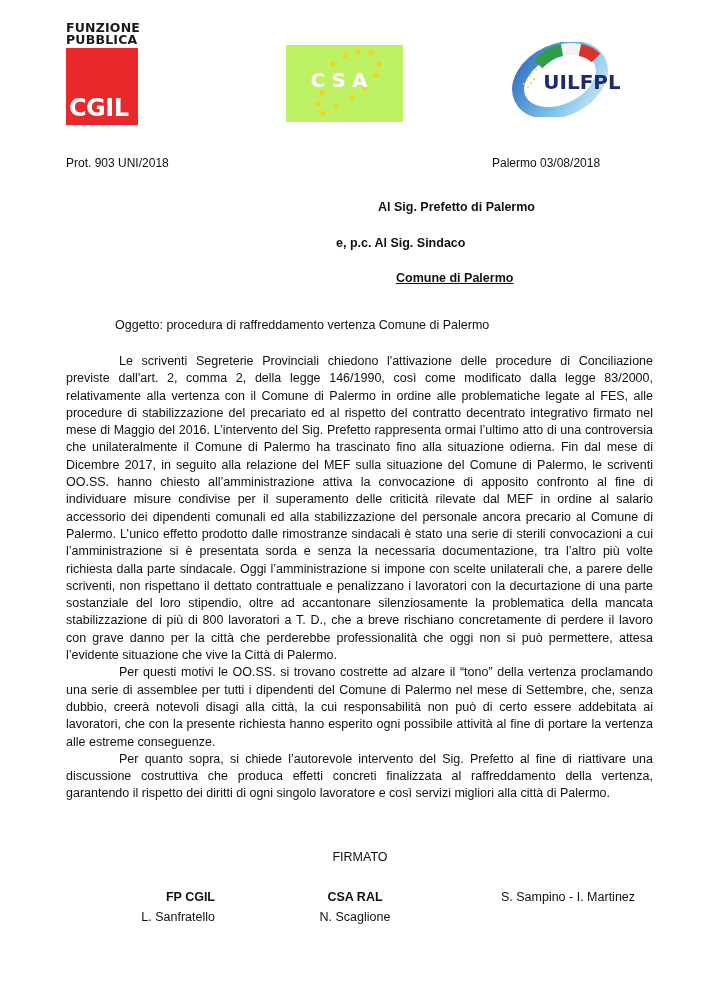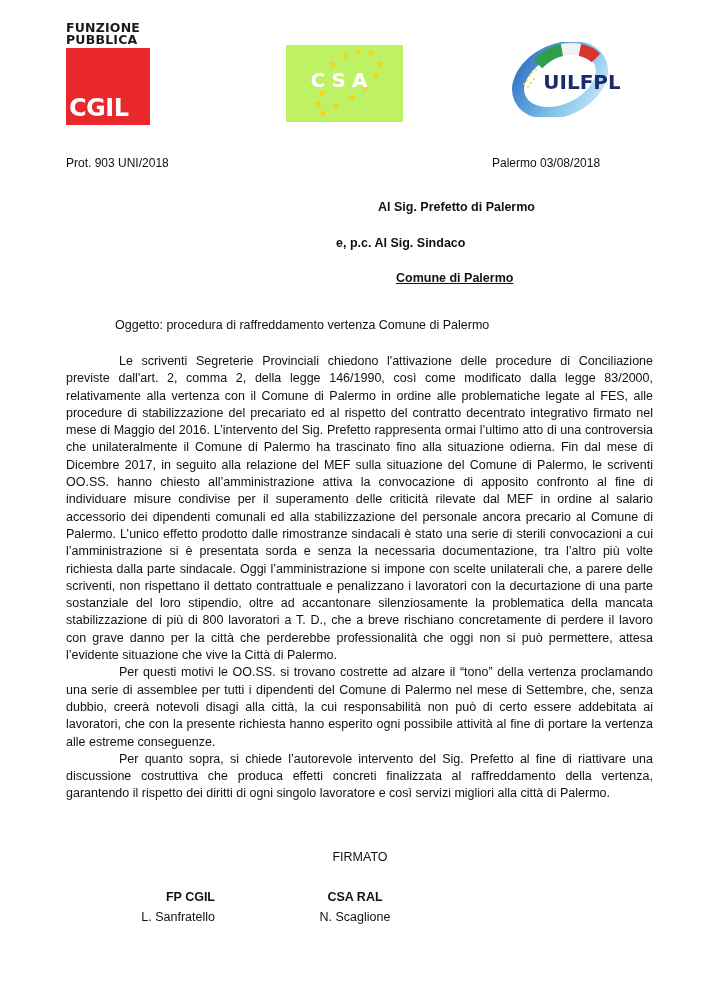--- a/index.html
+++ b/index.html
@@ -3,21 +3,21 @@
 <meta charset="utf-8">
 <style>
   html, body { margin: 0; padding: 0; background: #ffffff; }
   body { width: 720px; height: 1008px; position: relative; overflow: hidden;
          font-family: "Liberation Sans", "DejaVu Sans", sans-serif; color: #111; }
   .abs { position: absolute; }
 
   
   .cgil-wrap { left: 66px; top: 22px; width: 80px; }
   .cgil-top { font-family: "DejaVu Sans", sans-serif; font-weight: bold; font-size: 12.5px; line-height: 12px; color: #1a1a1a; letter-spacing: 0.2px; }
-  .cgil-box { margin-top: 2px; width: 84px; height: 77px; background: #e8282b; position: relative; }
+  .cgil-box { margin-top: 2px; width: 72px; height: 77px; background: #e8282b; position: relative; }
   .cgil-text { position: absolute; left: 3px; bottom: 3px; font-family: "DejaVu Sans", sans-serif; font-weight: bold; font-size: 24px; color: #fff; letter-spacing: -0.5px; }
 
   
   .csa { left: 286px; top: 45px; width: 117px; height: 77px; background: #bef264; }
   .csa svg { display:block; }
 
   
   .uil { left: 510px; top: 42px; width: 110px; height: 75px; }
 
   .meta { font-size: 12px; top: 142px; margin-top: 14px; }
@@ -120,13 +120,14 @@
 
 <div class="abs sig s1">
   <div class="org">FP CGIL</div>
   <div class="names">L. Sanfratello</div>
 </div>
 <div class="abs sig s2">
   <div class="org">CSA RAL</div>
   <div class="names">N. Scaglione</div>
 </div>
 <div class="abs sig s3">
+  <div class="names">S. Sampino - I. Martinez</div>
 </div>
 
 </body></html>

